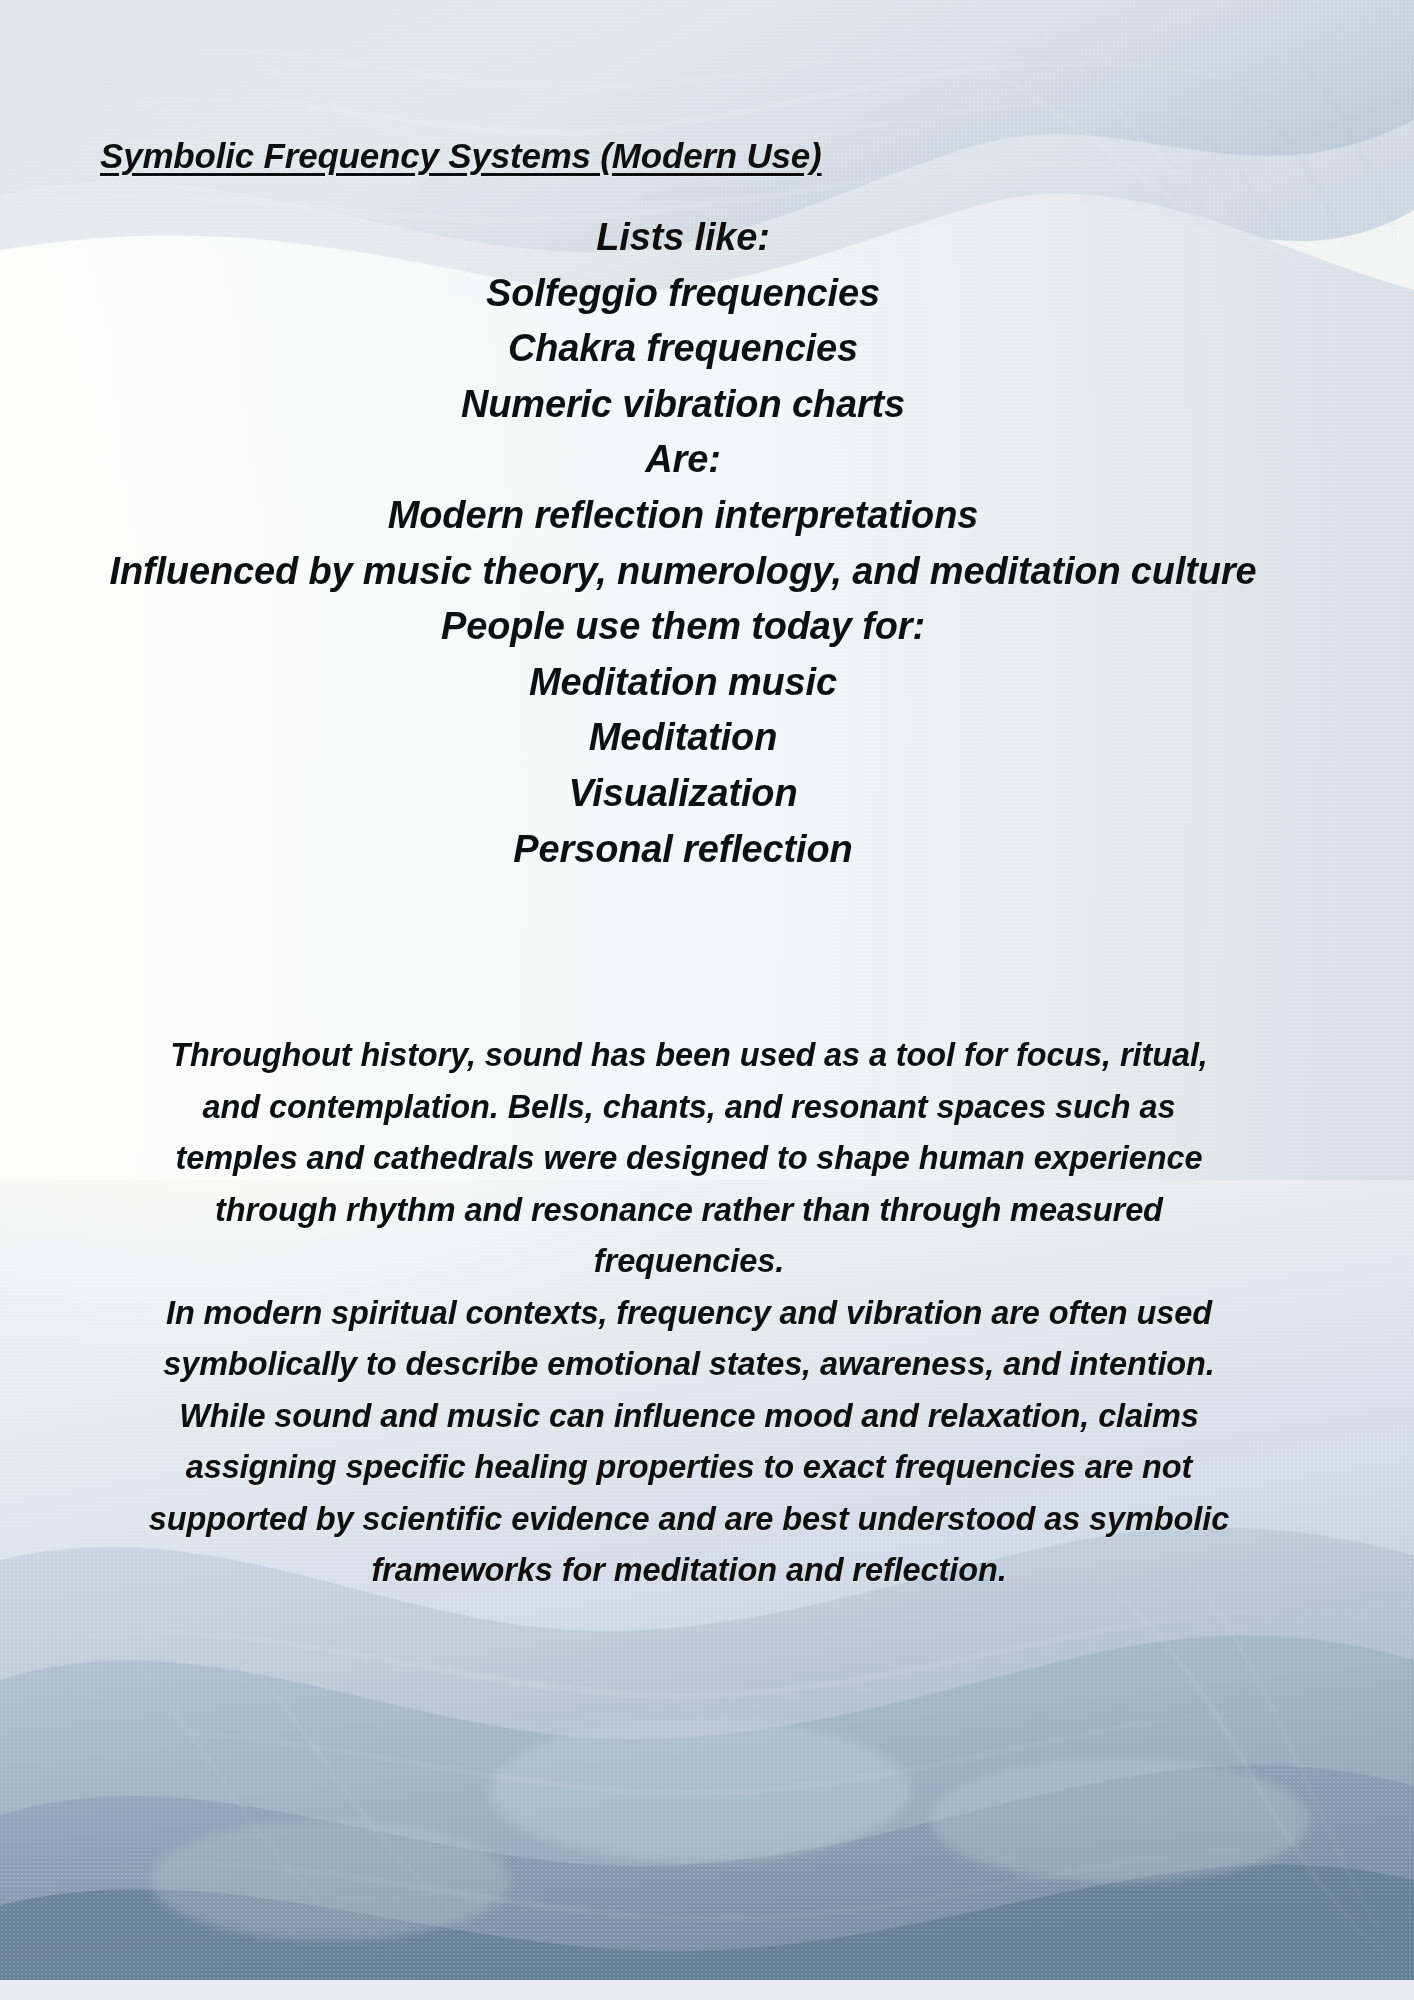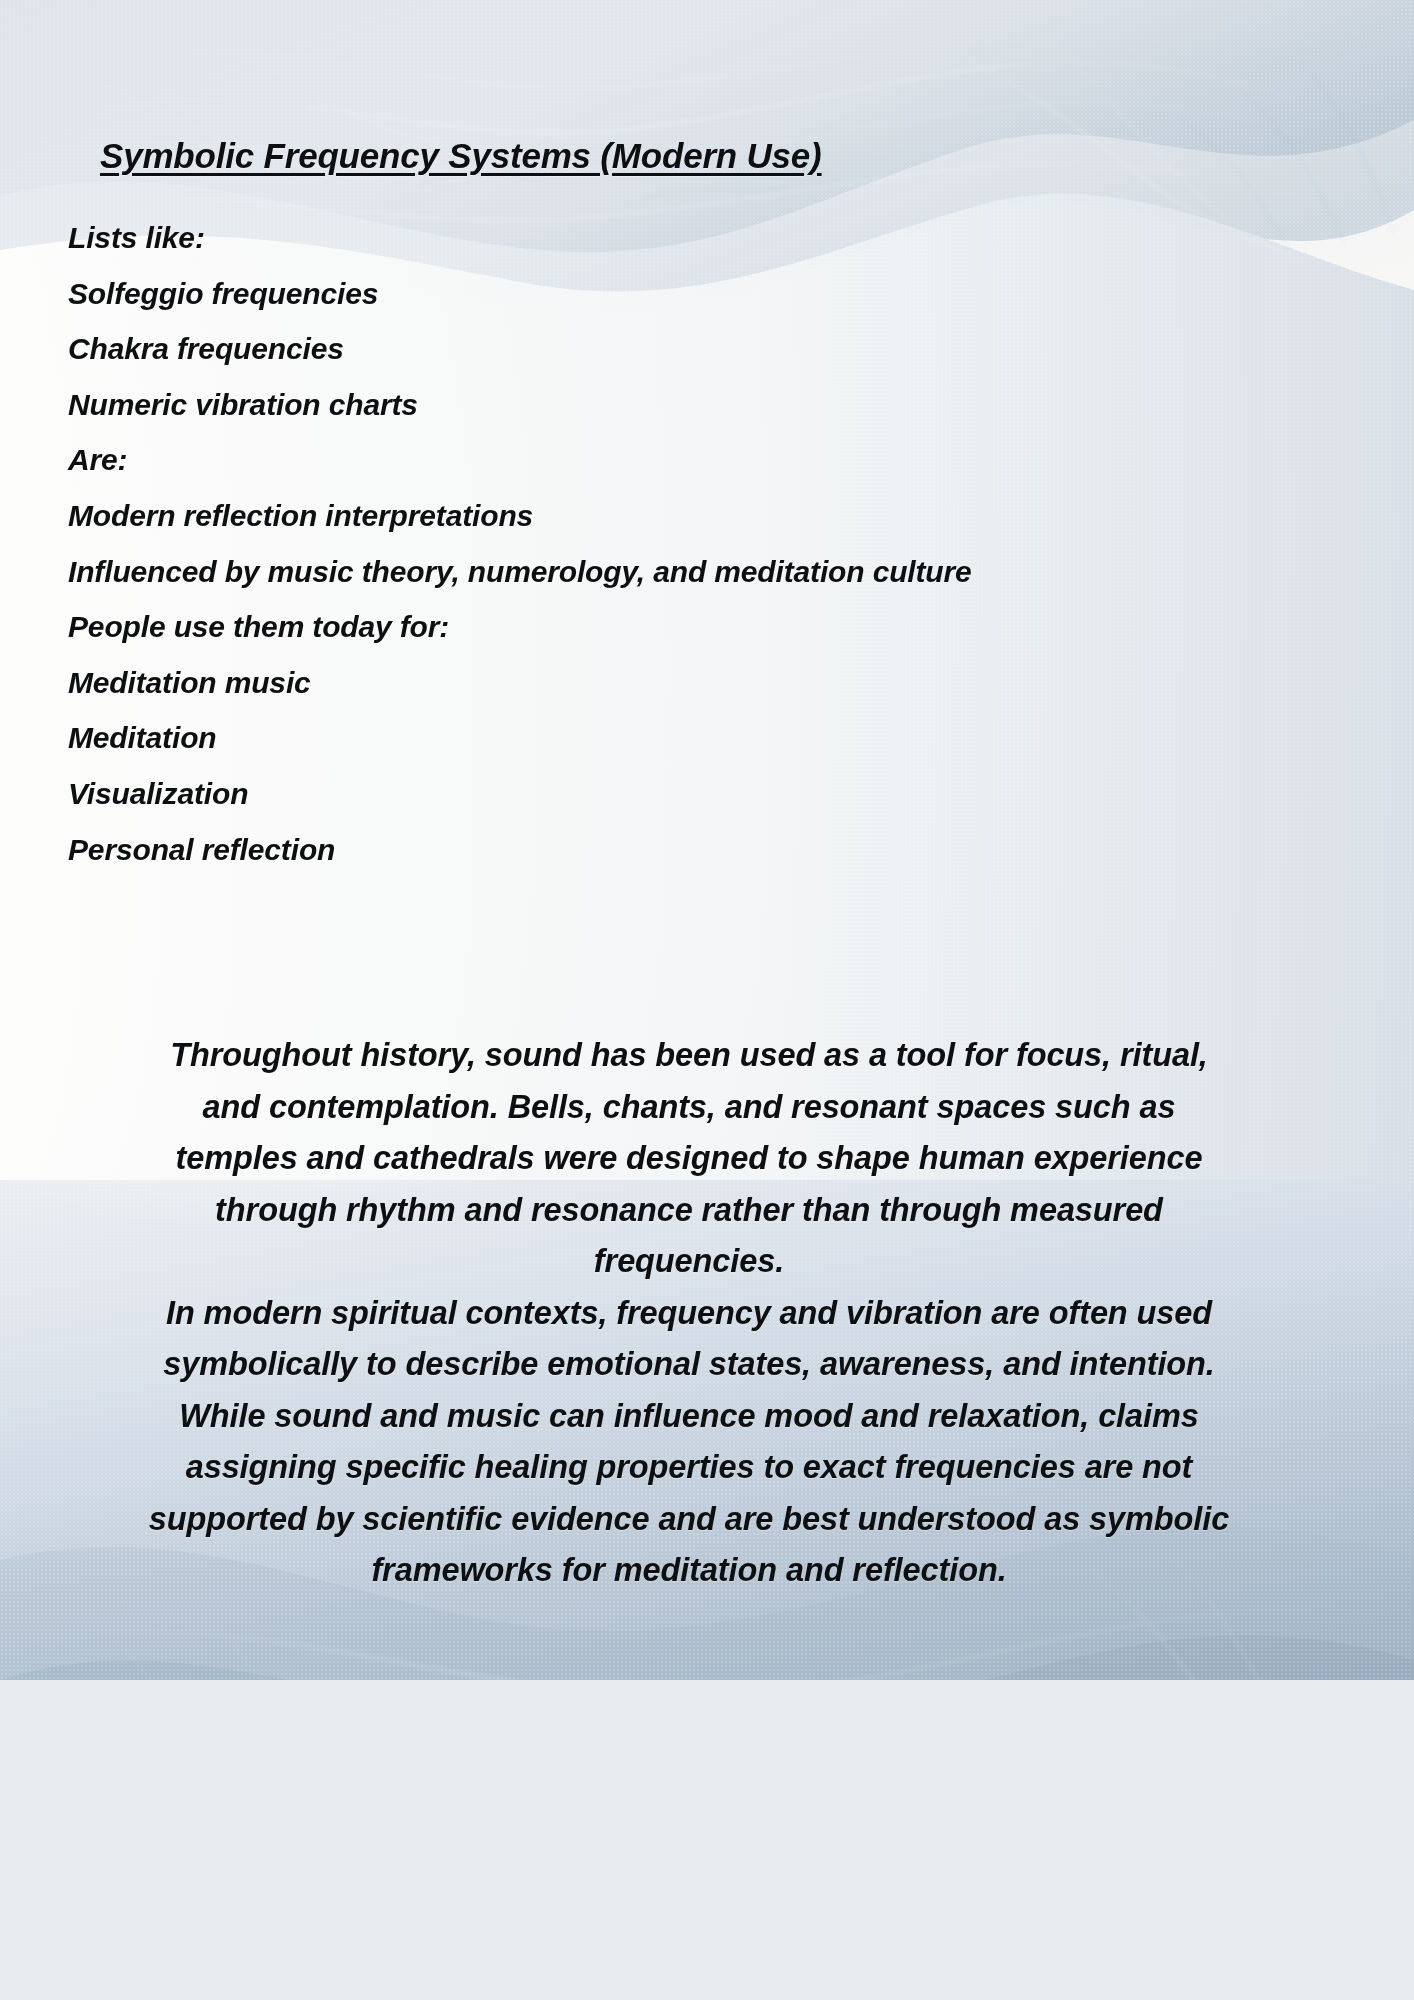--- a/index.html
+++ b/index.html
@@ -10,21 +10,21 @@
     width: 1414px;
     height: 2000px;
     overflow: hidden;
     font-family: "Liberation Sans", "DejaVu Sans", sans-serif;
     background: #e8ecf0;
   }
 
   .page {
     position: relative;
     width: 1414px;
-    height: 1680px;
+    height: 1980px;
     overflow: hidden;
     background:
       radial-gradient(ellipse 900px 700px at 18% 46%, #fbfaf8 0%, rgba(251,250,248,0.86) 32%, rgba(246,247,248,0.0) 66%),
       linear-gradient(170deg,
         #d2d9e1 0%,
         #dfe4ea 7%,
         #eef1f3 16%,
         #f7f7f5 28%,
         #faf9f6 40%,
         #f4f5f5 52%,
@@ -86,28 +86,29 @@
   }
 
   .list-block {
     position: absolute;
     left: 68px;
     top: 210px;
     width: 1230px;
   }
 
   .list-line {
-    font-size: 30px;
+    font-size: 38px;
     line-height: 55.6px;
     font-weight: 700;
     font-style: italic;
     font-stretch: condensed;
     color: #0d0f10;
     letter-spacing: -0.15px;
     text-shadow: 0 1px 1px rgba(255,255,255,.4);
+    text-align: center;
   }
 
   .para-block {
     position: absolute;
     left: 140px;
     top: 1030px;
     width: 1098px;
     text-align: center;
   }
 

